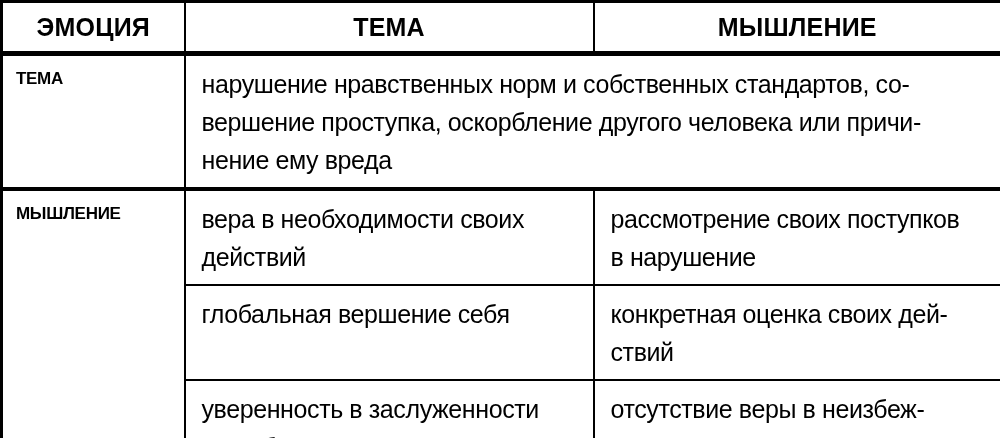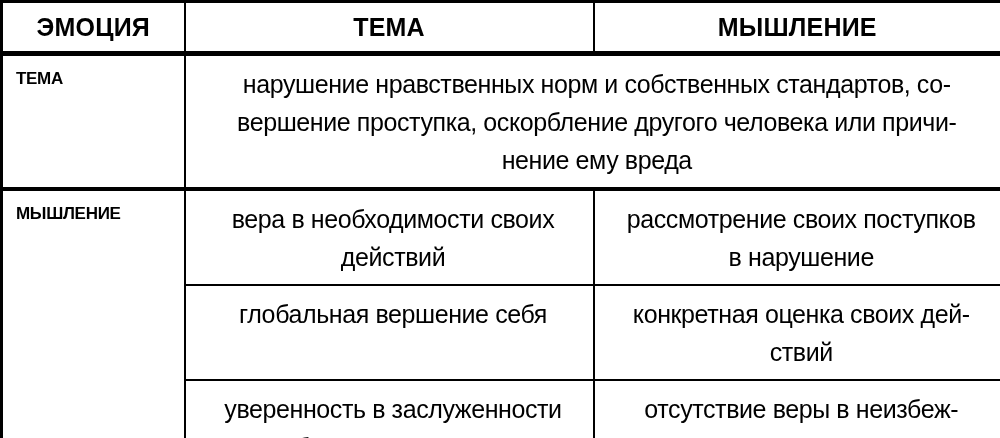--- a/index.html
+++ b/index.html
@@ -52,21 +52,21 @@
     font-weight: bold;
     text-align: left;
     vertical-align: top;
     padding: 13px 16px 8px 13px;
     letter-spacing: -0.3px;
   }
   
   .body-cell {
     font-size: 25px;
     font-weight: normal;
-    text-align: center;
+    text-align: left;
     vertical-align: top;
     padding: 9px 8px 8px 16px;
     line-height: 38px;
     letter-spacing: -0.4px;
     white-space: pre-line;
   }
   tr.tema-row { height: 118px; }
   tr.sub-row-1 { height: 85px; }
   tr.sub-row-2 { height: 85px; }
   tr.sub-row-3 { height: 87px; }

